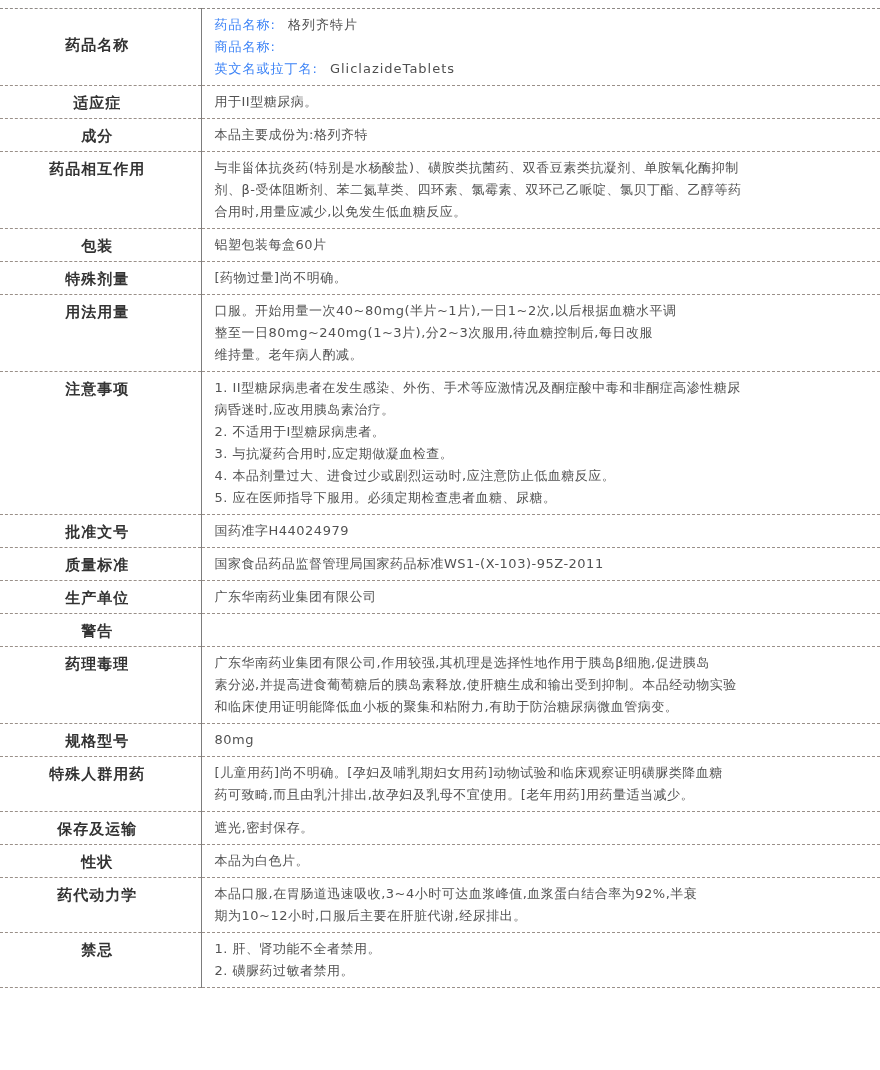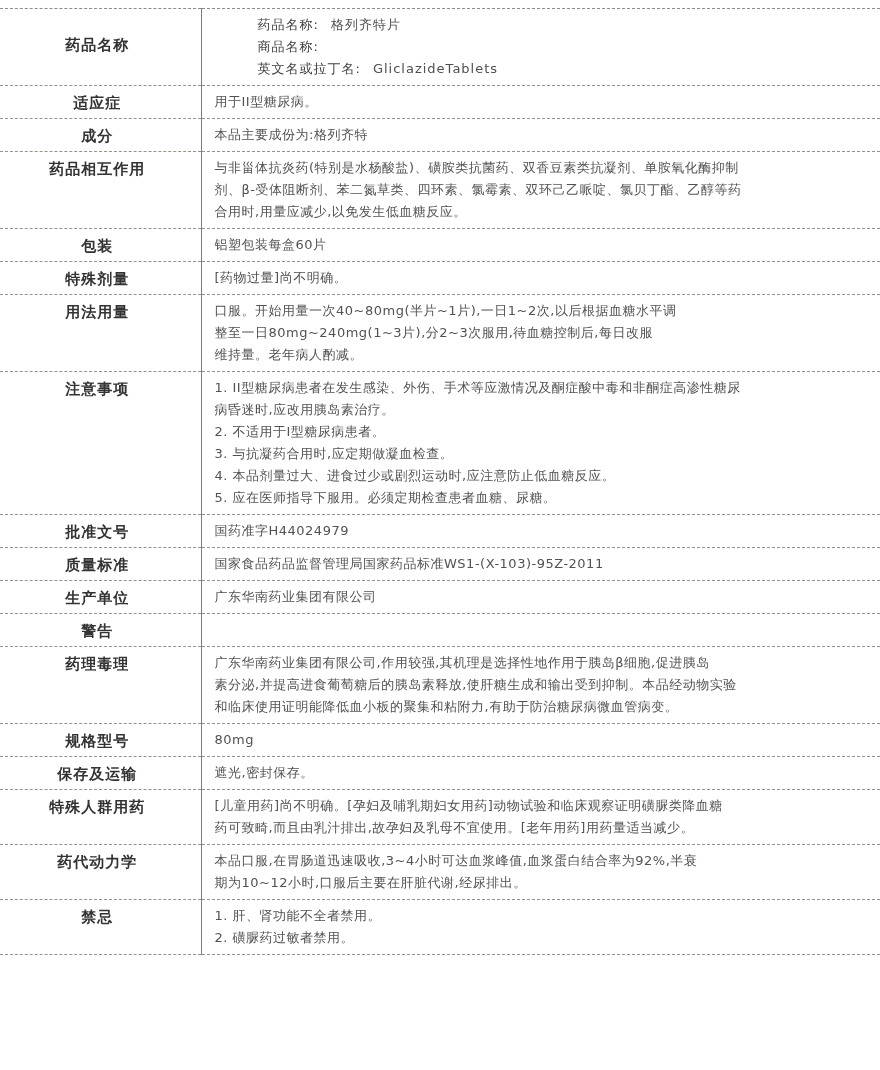--- a/index.html
+++ b/index.html
@@ -41,21 +41,21 @@
     vertical-align: top;
     padding: 5px 14px 5px 13px;
     font-size: 13px;
     color: #525252;
     line-height: 22px;
     height: 32px;
     box-sizing: border-box;
   }
   .content { white-space: pre-line; letter-spacing: 0.5px; }
   .field-line { line-height: 22px; }
-  .field-key { color: #404040; letter-spacing: 1px; margin-left: 43px; }
+  .field-key { color: #3b82f6; letter-spacing: 1px; }
   .field-value { color: #4f4f4f; margin-left: 12px; letter-spacing: 1px; }
 </style>
 </head>
 <body>
 
 <div class="wrap">
   <table class="drug-table">
     <colgroup>
         <col class="c-label">
         <col>
@@ -160,30 +160,36 @@
 和临床使用证明能降低血小板的聚集和粘附力,有助于防治糖尿病微血管病变。</div>
           </td>
     </tr>
     <tr>
       <th class="label-cell">规格型号</th>
       <td class="value-cell">
             <div class="content">80mg</div>
           </td>
     </tr>
     <tr>
-      <th class="label-cell">保存及运输</th>
-      <td class="value-cell">
-            <div class="content">遮光,密封保存。</div>
-          </td>
-    </tr>
-    <tr>
       <th class="label-cell">特殊人群用药</th>
       <td class="value-cell">
             <div class="content">[儿童用药]尚不明确。[孕妇及哺乳期妇女用药]动物试验和临床观察证明磺脲类降血糖
 药可致畸,而且由乳汁排出,故孕妇及乳母不宜使用。[老年用药]用药量适当减少。</div>
+          </td>
+    </tr>
+    <tr>
+      <th class="label-cell">保存及运输</th>
+      <td class="value-cell">
+            <div class="content">遮光,密封保存。</div>
+          </td>
+    </tr>
+    <tr>
+      <th class="label-cell">性状</th>
+      <td class="value-cell">
+            <div class="content">本品为白色片。</div>
           </td>
     </tr>
     <tr>
       <th class="label-cell">药代动力学</th>
       <td class="value-cell">
             <div class="content">本品口服,在胃肠道迅速吸收,3~4小时可达血浆峰值,血浆蛋白结合率为92%,半衰
 期为10~12小时,口服后主要在肝脏代谢,经尿排出。</div>
           </td>
     </tr>
     <tr>

